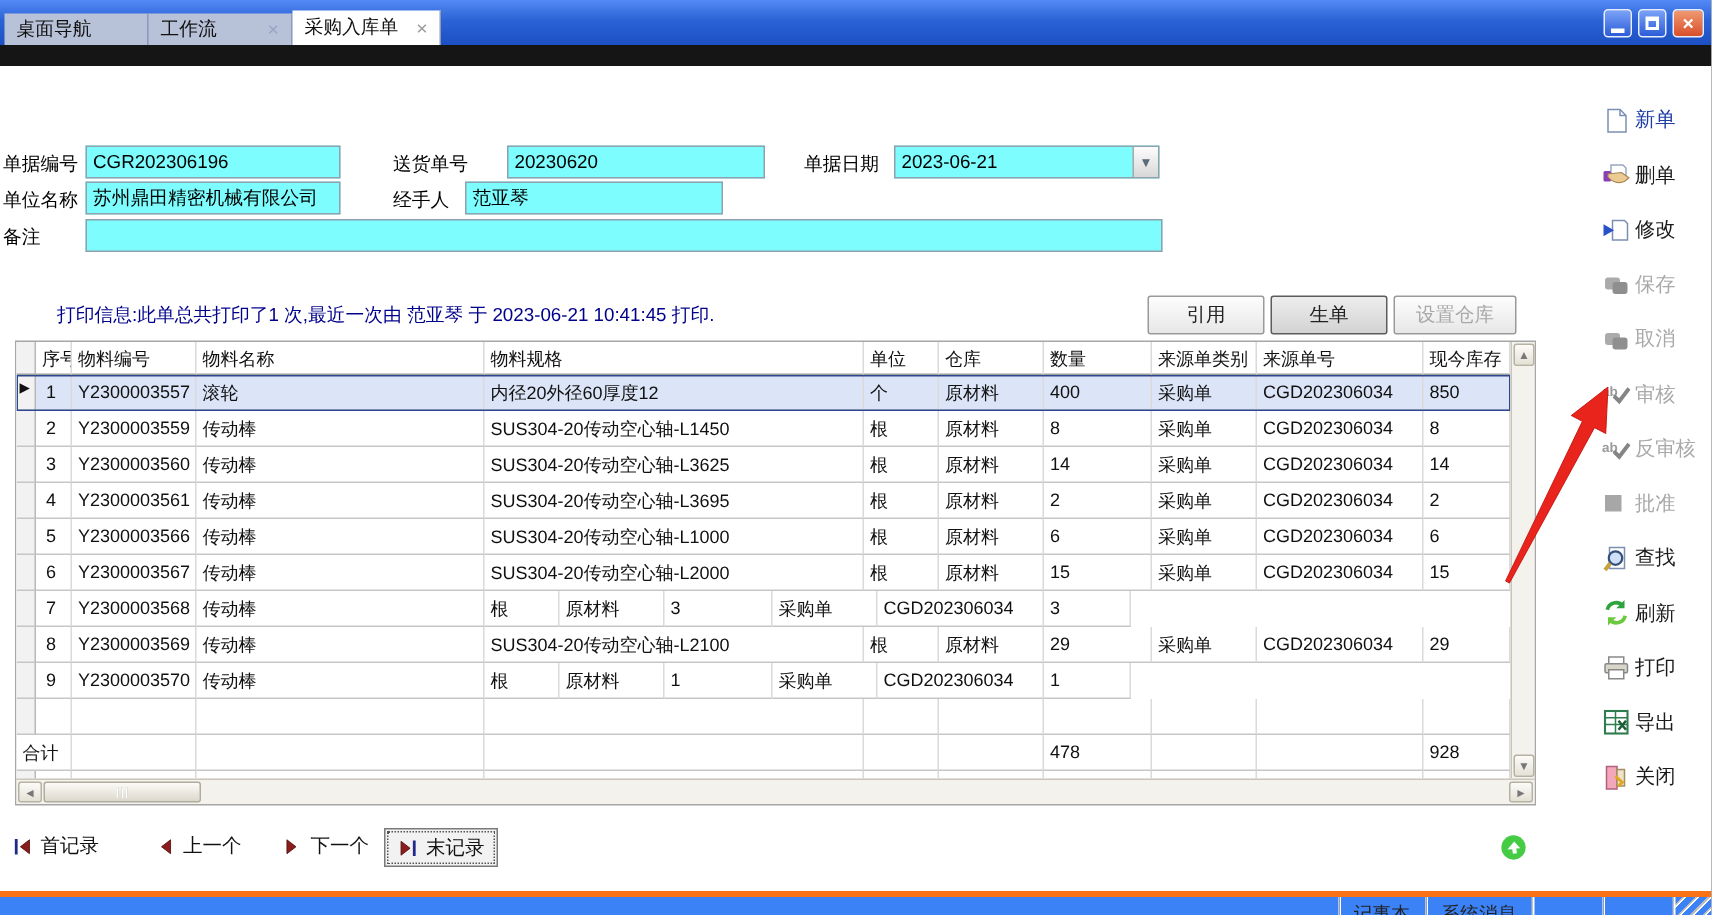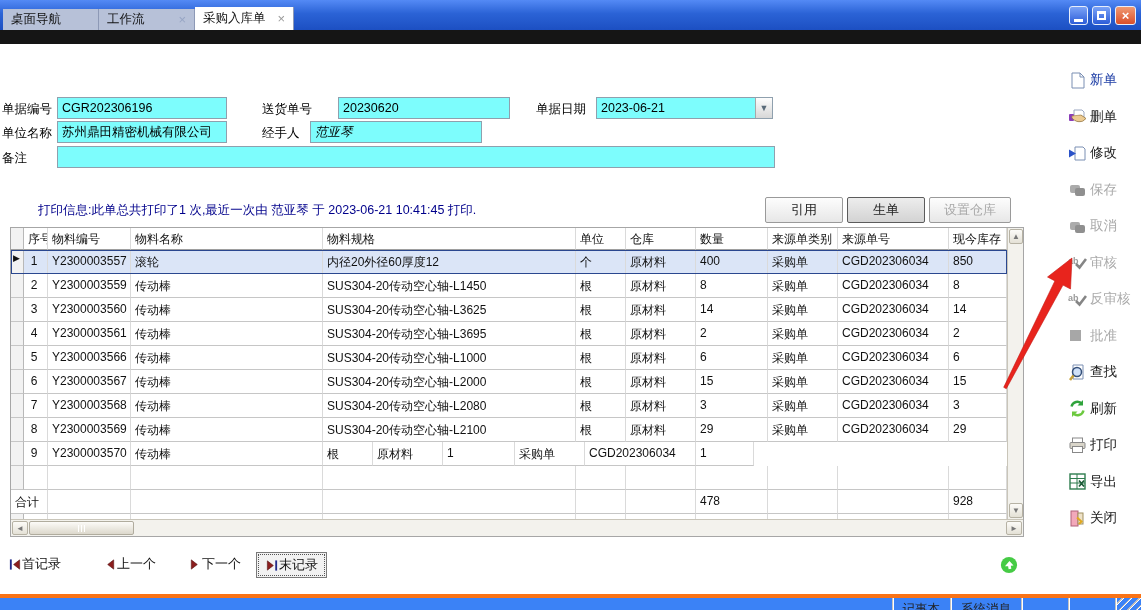--- a/index.html
+++ b/index.html
@@ -71,21 +71,21 @@
   .side-toolbar{position:absolute;left:1068px;top:62px;width:72px}
   .tb-item{height:36.5px;display:flex;align-items:center;cursor:default}
   .tb-icon{width:19px;height:19px;flex:none}
   .tb-icon svg{width:100%;height:100%}
   .tb-label{font-size:13.5px;margin-left:3px;color:#1a1a1a;white-space:nowrap}
   .tb-item.dis .tb-label{color:#a9a9a9}
   .tb-item.accent .tb-label{color:#1d3da5}
 
   
   .recnav{position:absolute;left:0;top:551px;width:1040px;height:32px}
-  .nav-item{position:absolute;top:4px;display:flex;align-items:center;font-size:13px;cursor:default}
+  .nav-item{position:absolute;top:4px;display:flex;align-items:center;gap:5px;font-size:13px;cursor:default}
   .nav-icon{width:14px;height:13px;display:inline-block}
   .nav-icon svg{width:100%;height:100%}
   .nav-item.focused{border:1px solid #7a7a7a;outline:1px dotted #555;outline-offset:-3px;
     background:#f2f2f2;padding:3px 8px;top:1px}
   .green-badge{position:absolute;left:1000px;top:556px;width:18px;height:18px}
 
   
   .statusbar{position:absolute;left:0;bottom:0;width:100%;height:16px;background:#3b82f6;
     border-top:4px solid #f97316;display:flex;justify-content:flex-end;align-items:stretch}
   .sb-cell{border-left:1px solid #c2c2c2;box-shadow:inset 1px 0 0 #fff;padding:3px 10px 0 10px;
@@ -137,21 +137,21 @@
   <div class="fwrap" style="left:596px;top:97px;width:177px">
     <input class="ffield" readonly="" value="2023-06-21" style="">
     <div class="drop-btn">
         <span>▼</span>
       </div>
   </div>
 
   <span class="flabel" style="left:2px;top:125px">单位名称</span>
   <input class="ffield" style="left: 57px; top: 121px; width: 170px;" readonly="" value="苏州鼎田精密机械有限公司">
   <span class="flabel" style="left:262px;top:125px">经手人</span>
-  <input class="ffield" style="left: 310px; top: 121px; width: 172px; font-style: italic;" readonly="" value="范亚琴">
+  <input class="ffield" style="left: 310px; top: 121px; width: 172px;" readonly="" value="范亚琴">
 
   <span class="flabel" style="left:2px;top:150px">备注</span>
   <input class="ffield" style="left: 57px; top: 146px; width: 718px;" readonly="" value="">
 
   <div class="print-info">打印信息:此单总共打印了1 次,最近一次由 范亚琴 于 2023-06-21 10:41:45  打印.</div>
   <div>
       <button class="abtn" style="left: 765px; width: 78px;">引用</button>
       <button class="abtn def" style="left: 847px; width: 78px;">生单</button>
       <button class="abtn dis" style="left: 929px; width: 82px;">设置仓库</button>
     </div>
@@ -247,21 +247,20 @@
           <div class="g-cell" style="width: 72px;">15</div>
           <div class="g-cell" style="width: 70px;">采购单</div>
           <div class="g-cell" style="width: 111px;">CGD202306034</div>
           <div class="g-cell" style="width: 58px;">15</div>
         </div>
         <div class="g-row">
           <div class="g-cell g-sel" style="width: 13px;"></div>
           <div class="g-cell ctr" style="width: 24px;">7</div>
           <div class="g-cell" style="width: 83px;">Y2300003568</div>
           <div class="g-cell" style="width: 192px;">传动棒</div>
-          <div class="g-cell" style="width: 253px;">SUS304-20传动空心轴-L2080</div>
           <div class="g-cell" style="width: 50px;">根</div>
           <div class="g-cell" style="width: 70px;">原材料</div>
           <div class="g-cell" style="width: 72px;">3</div>
           <div class="g-cell" style="width: 70px;">采购单</div>
           <div class="g-cell" style="width: 111px;">CGD202306034</div>
           <div class="g-cell" style="width: 58px;">3</div>
         </div>
         <div class="g-row">
           <div class="g-cell g-sel" style="width: 13px;"></div>
           <div class="g-cell ctr" style="width: 24px;">8</div>

